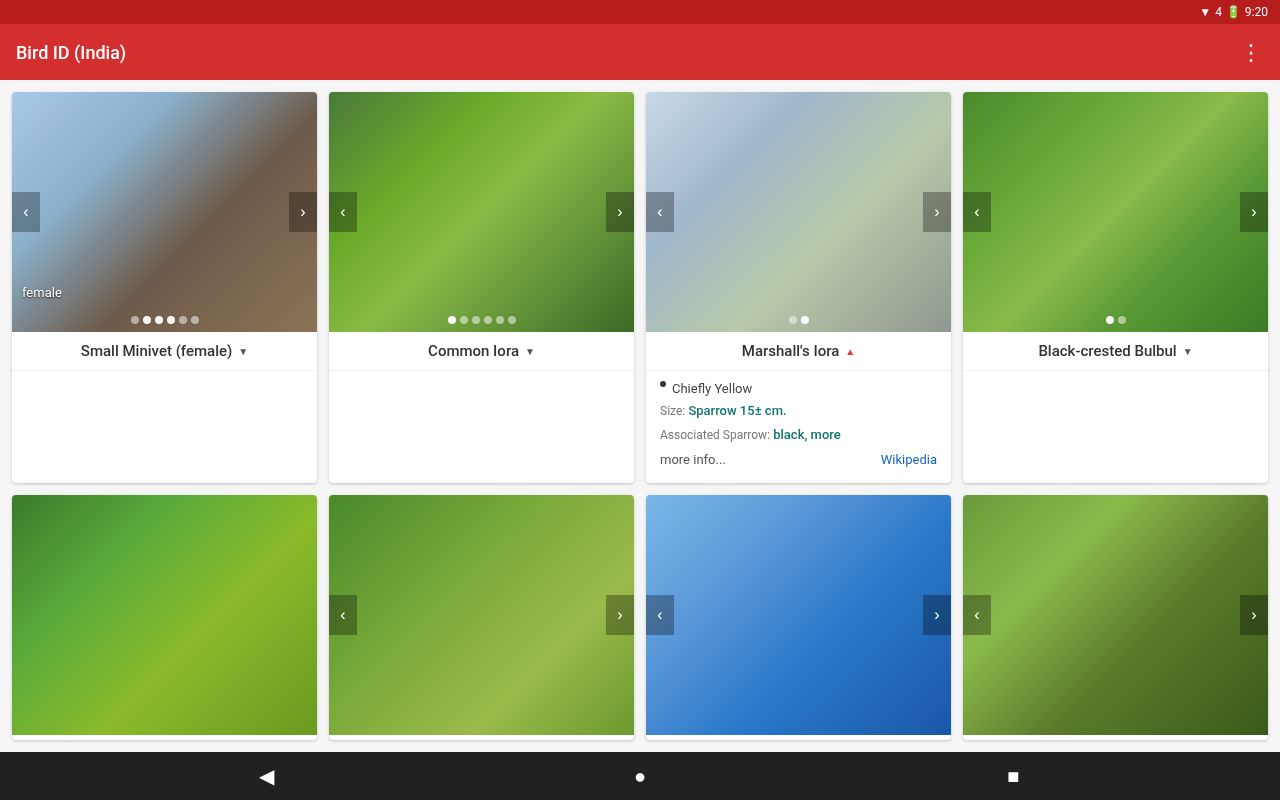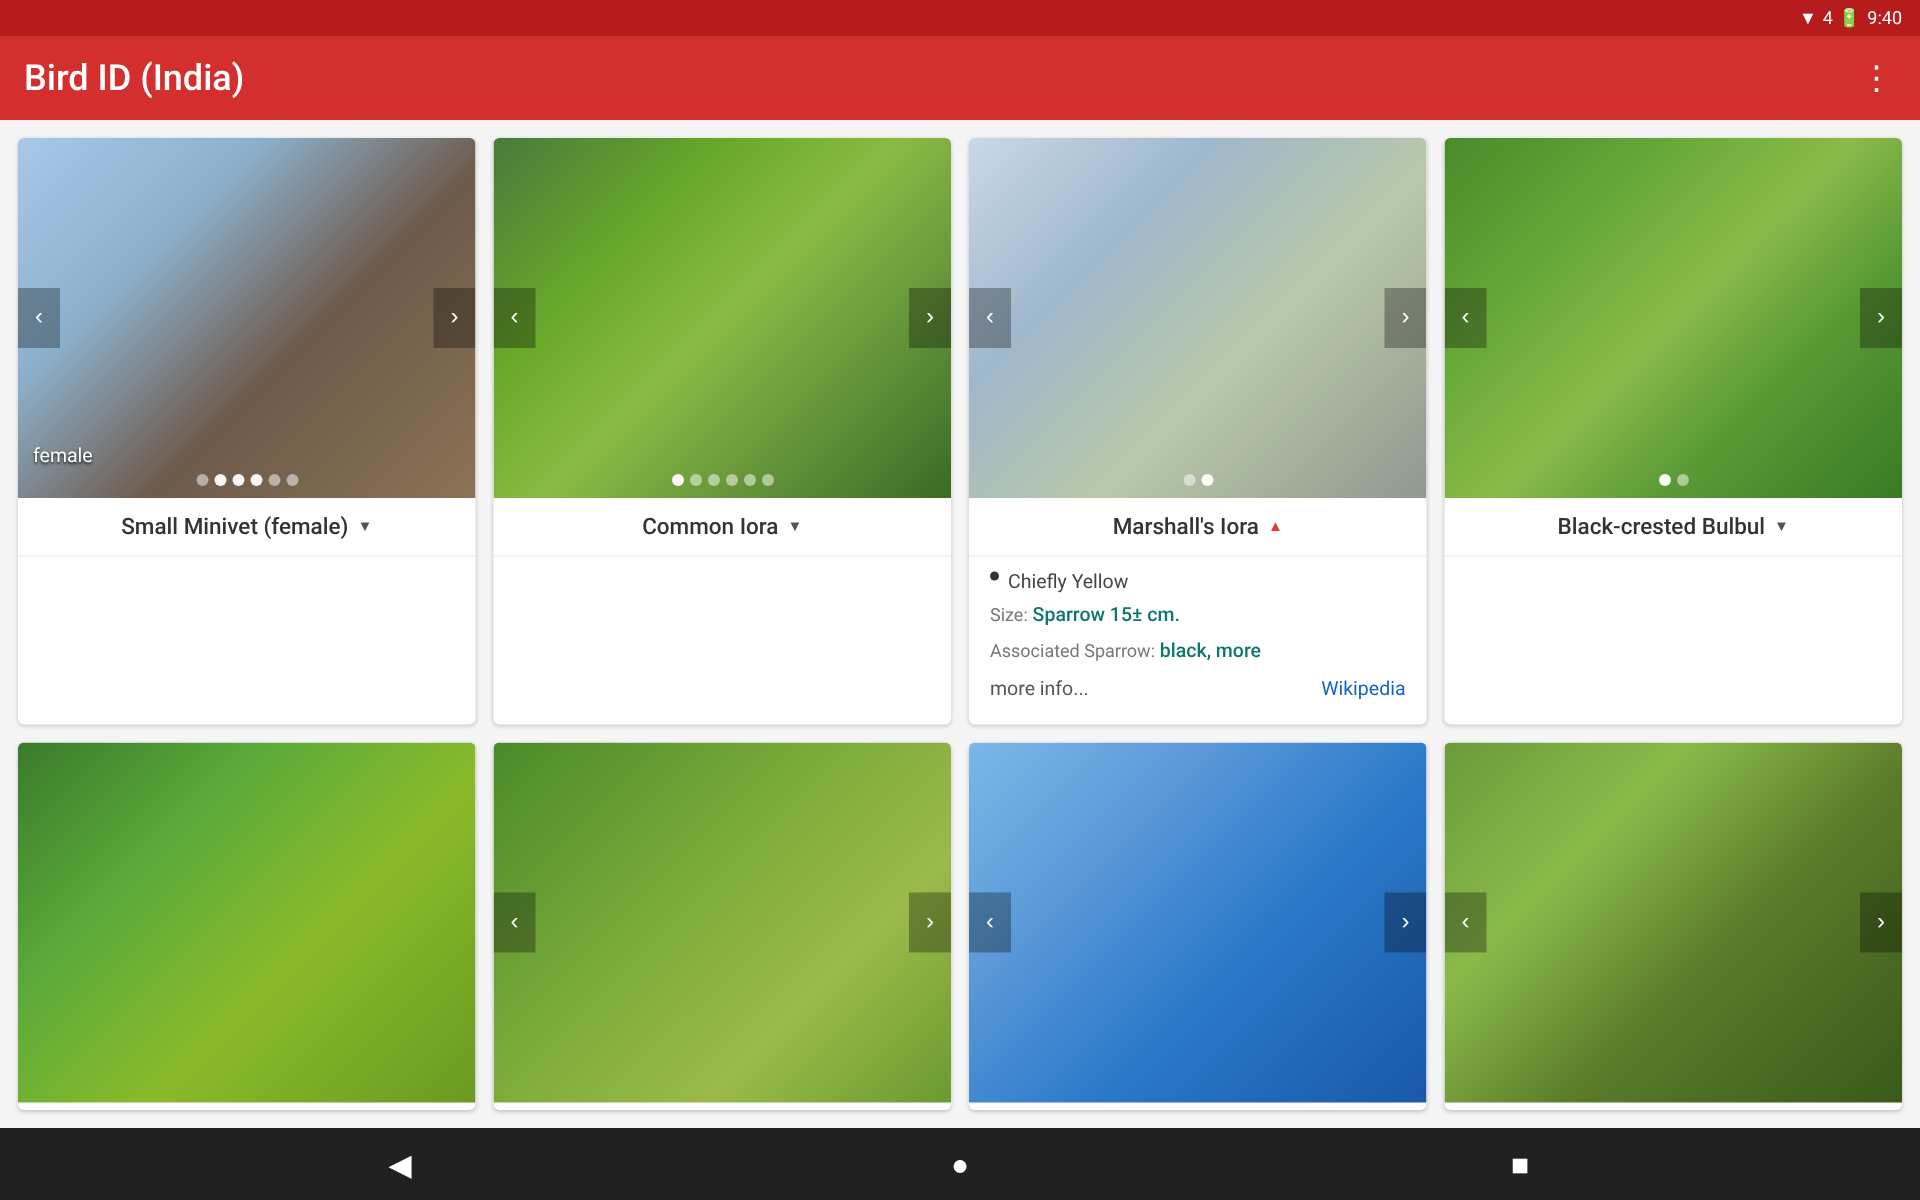--- a/index.html
+++ b/index.html
@@ -35,21 +35,21 @@
     .app-bar {
       background: #d32f2f;
       height: 56px;
       display: flex;
       align-items: center;
       padding: 0 16px;
       justify-content: space-between;
     }
     .app-bar-title {
       color: white;
-      font-size: 24px;
+      font-size: 18px;
       font-weight: 500;
     }
     .app-bar-menu {
       color: white;
       font-size: 22px;
       cursor: pointer;
       letter-spacing: 2px;
     }
 
     
@@ -139,21 +139,21 @@
       height: 8px;
       border-radius: 50%;
       background: rgba(255,255,255,0.5);
     }
     .dot.active {
       background: rgba(255,255,255,0.95);
     }
 
     .card-label-overlay {
       position: absolute;
-      bottom: 20px;
+      bottom: 32px;
       left: 10px;
       color: white;
       font-size: 13px;
       text-shadow: 0 1px 2px rgba(0,0,0,0.8);
     }
 
     
     .card-title-row {
       padding: 10px 4px;
       display: flex;
@@ -244,21 +244,21 @@
     }
   </style>
 </head>
 <body>
 
 <div class="status-bar">
   <div class="status-bar-icons">
     <span>▼</span>
     <span>4</span>
     <span>🔋</span>
-    <span>9:40</span>
+    <span>9:20</span>
   </div>
 </div>
 
 <div class="app-bar">
   <span class="app-bar-title">Bird ID (India)</span>
   <span class="app-bar-menu">⋮</span>
 </div>
 
 <div class="content">
 

